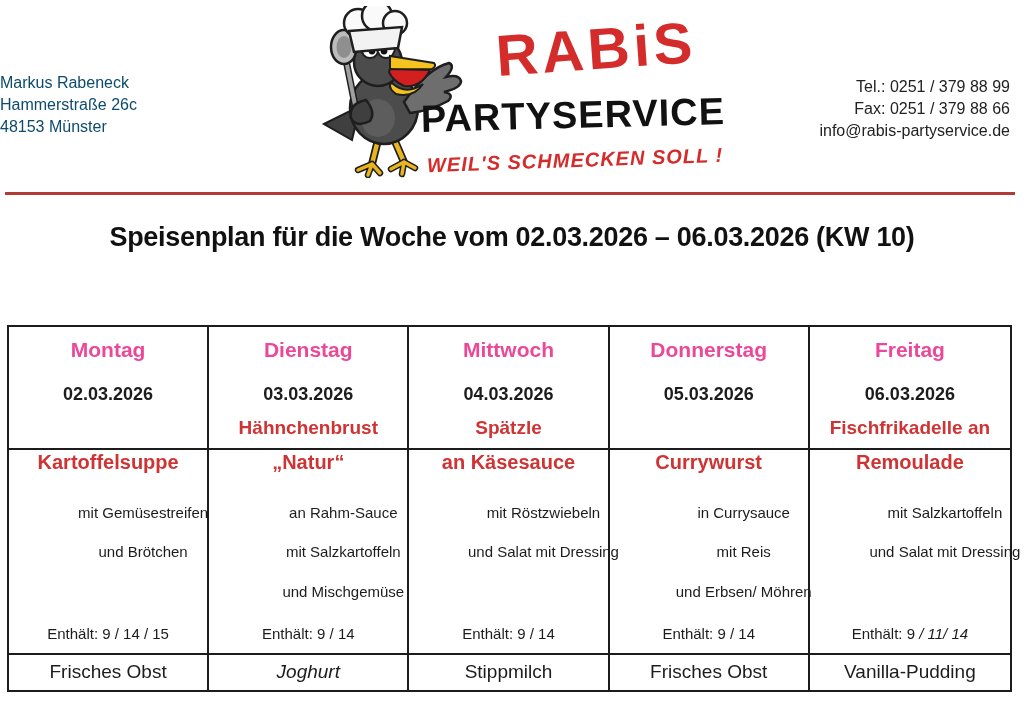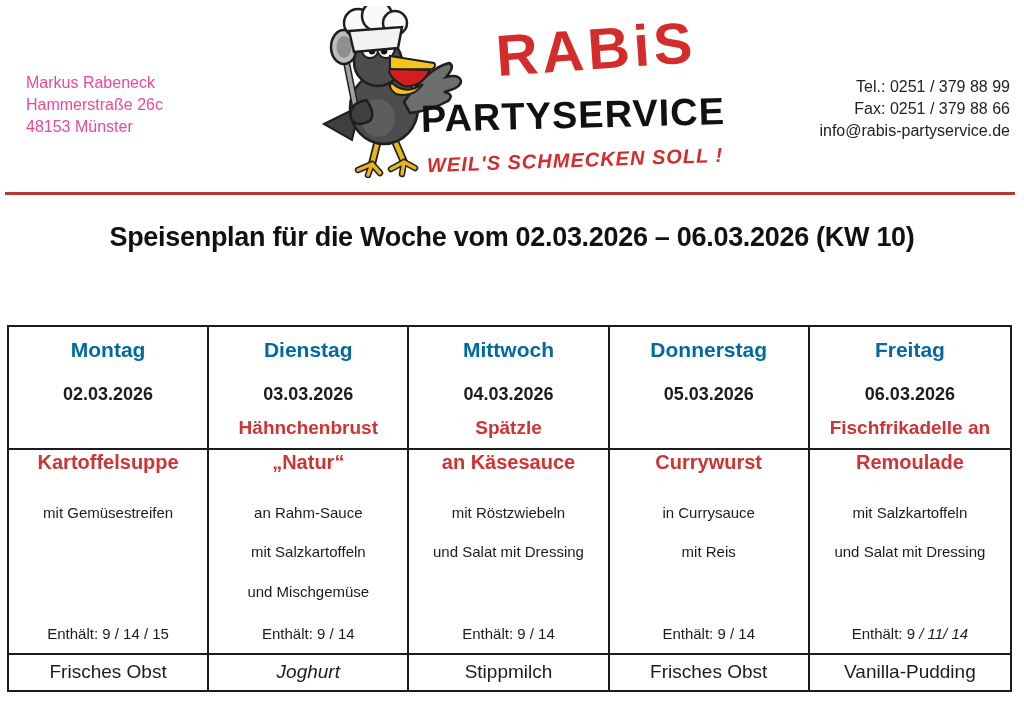--- a/index.html
+++ b/index.html
@@ -2,21 +2,21 @@
 <html><head>
 <meta charset="utf-8">
 <style>
   html,body{margin:0;padding:0;background:#e9e9e9;}
   .page{
     position:relative;width:1024px;height:702px;background:#ffffff;
     font-family:"Liberation Sans",sans-serif;color:#1c1c1c;overflow:hidden;
     margin:0 auto;
   }
   
-  .sender{position:absolute;left:26px;top:72px;font-size:16px;line-height:22px;color:#ec4899;}
+  .sender{position:absolute;left:0;top:72px;font-size:16px;line-height:22px;color:#0c4a6e;}
   .contact{position:absolute;right:14px;top:76px;font-size:16px;line-height:22px;text-align:right;color:#222;}
   .logo-wrap{position:absolute;left:318px;top:4px;width:410px;height:186px;}
   .crow{position:absolute;left:0;top:2px;width:152px;height:172px;}
   .brand{
     position:absolute;left:148px;top:16px;width:260px;text-align:center;
     font-size:58px;font-weight:bold;letter-spacing:4px;color:#d42b2b;
     transform:rotate(-4deg);line-height:1;
   }
   .brand-sub{
     position:absolute;left:100px;top:92px;width:310px;text-align:center;
@@ -35,25 +35,25 @@
   }
   
   .menu-table{position:absolute;left:7px;top:325px;width:1005px;border:2px solid #1c1c1c;box-sizing:border-box;background:#fff;}
   .band{display:grid;grid-template-columns:repeat(5,1fr);}
   .band-header{height:121px;border-bottom:2px solid #1c1c1c;}
   .band-main{height:203px;border-bottom:2px solid #1c1c1c;}
   .band-dessert{height:35px;border-radius:15px;}
   .cell{position:relative;border-right:2px solid #1c1c1c;box-sizing:border-box;}
   .cell:last-child{border-right:none;}
   .ctext{position:absolute;left:0;width:100%;text-align:center;}
-  .dayname{top:11px;font-size:21px;font-weight:bold;color:#0369a1;}
+  .dayname{top:11px;font-size:21px;font-weight:bold;color:#ec4899;}
   .daydate{top:57px;font-size:18px;font-weight:bold;color:#1c1c1c;}
   .hdish{top:90px;font-size:19px;font-weight:bold;color:#cf3434;}
   .dish{top:1px;font-size:20px;font-weight:bold;color:#cf3434;}
-  .line{font-size:15px;color:#1c1c1c;}
+  .line{font-size:15px;color:#1c1c1c;padding-left:35px;}
   .l0{top:54px}.l1{top:93px}.l2{top:133px}
   .contains{bottom:11px;font-size:15px;color:#1c1c1c;}
   .it{font-style:italic;}
   .dessert{top:0;line-height:33px;font-size:19px;color:#1c1c1c;}
   [data-style="italic"]{font-style:italic;}
 </style>
 </head>
 <body>
 
 <div class="page">
@@ -144,20 +144,21 @@
         <div class="ctext dayname">Freitag</div>
         <div class="ctext daydate">06.03.2026</div>
         <div class="ctext hdish">Fischfrikadelle an</div>
       </div>
     </div>
 
     <div class="band band-main">
       <div class="cell">
         <div class="ctext dish">Kartoffelsuppe</div>
         <div class="ctext line l0">mit Gemüsestreifen</div>
+        <div class="ctext line l1">und Brötchen</div>
         <div class="ctext line l2"></div>
         <div class="ctext contains"><span>Enthält: 9 / 14 / 15</span><span class="it"></span></div>
       </div>
       <div class="cell">
         <div class="ctext dish">„Natur“</div>
         <div class="ctext line l0">an Rahm-Sauce</div>
         <div class="ctext line l1">mit Salzkartoffeln</div>
         <div class="ctext line l2">und Mischgemüse</div>
         <div class="ctext contains"><span>Enthält: 9 / 14</span><span class="it"></span></div>
       </div>
@@ -165,20 +166,21 @@
         <div class="ctext dish">an Käsesauce</div>
         <div class="ctext line l0">mit Röstzwiebeln</div>
         <div class="ctext line l1">und Salat mit Dressing</div>
         <div class="ctext line l2"></div>
         <div class="ctext contains"><span>Enthält: 9 / 14</span><span class="it"></span></div>
       </div>
       <div class="cell">
         <div class="ctext dish">Currywurst</div>
         <div class="ctext line l0">in Currysauce</div>
         <div class="ctext line l1">mit Reis</div>
+        <div class="ctext line l2">und Erbsen/ Möhren</div>
         <div class="ctext contains"><span>Enthält: 9 / 14</span><span class="it"></span></div>
       </div>
       <div class="cell">
         <div class="ctext dish">Remoulade</div>
         <div class="ctext line l0">mit Salzkartoffeln</div>
         <div class="ctext line l1">und Salat mit Dressing</div>
         <div class="ctext line l2"></div>
         <div class="ctext contains"><span>Enthält: 9</span><span class="it"> / 11/ 14</span></div>
       </div>
     </div>

